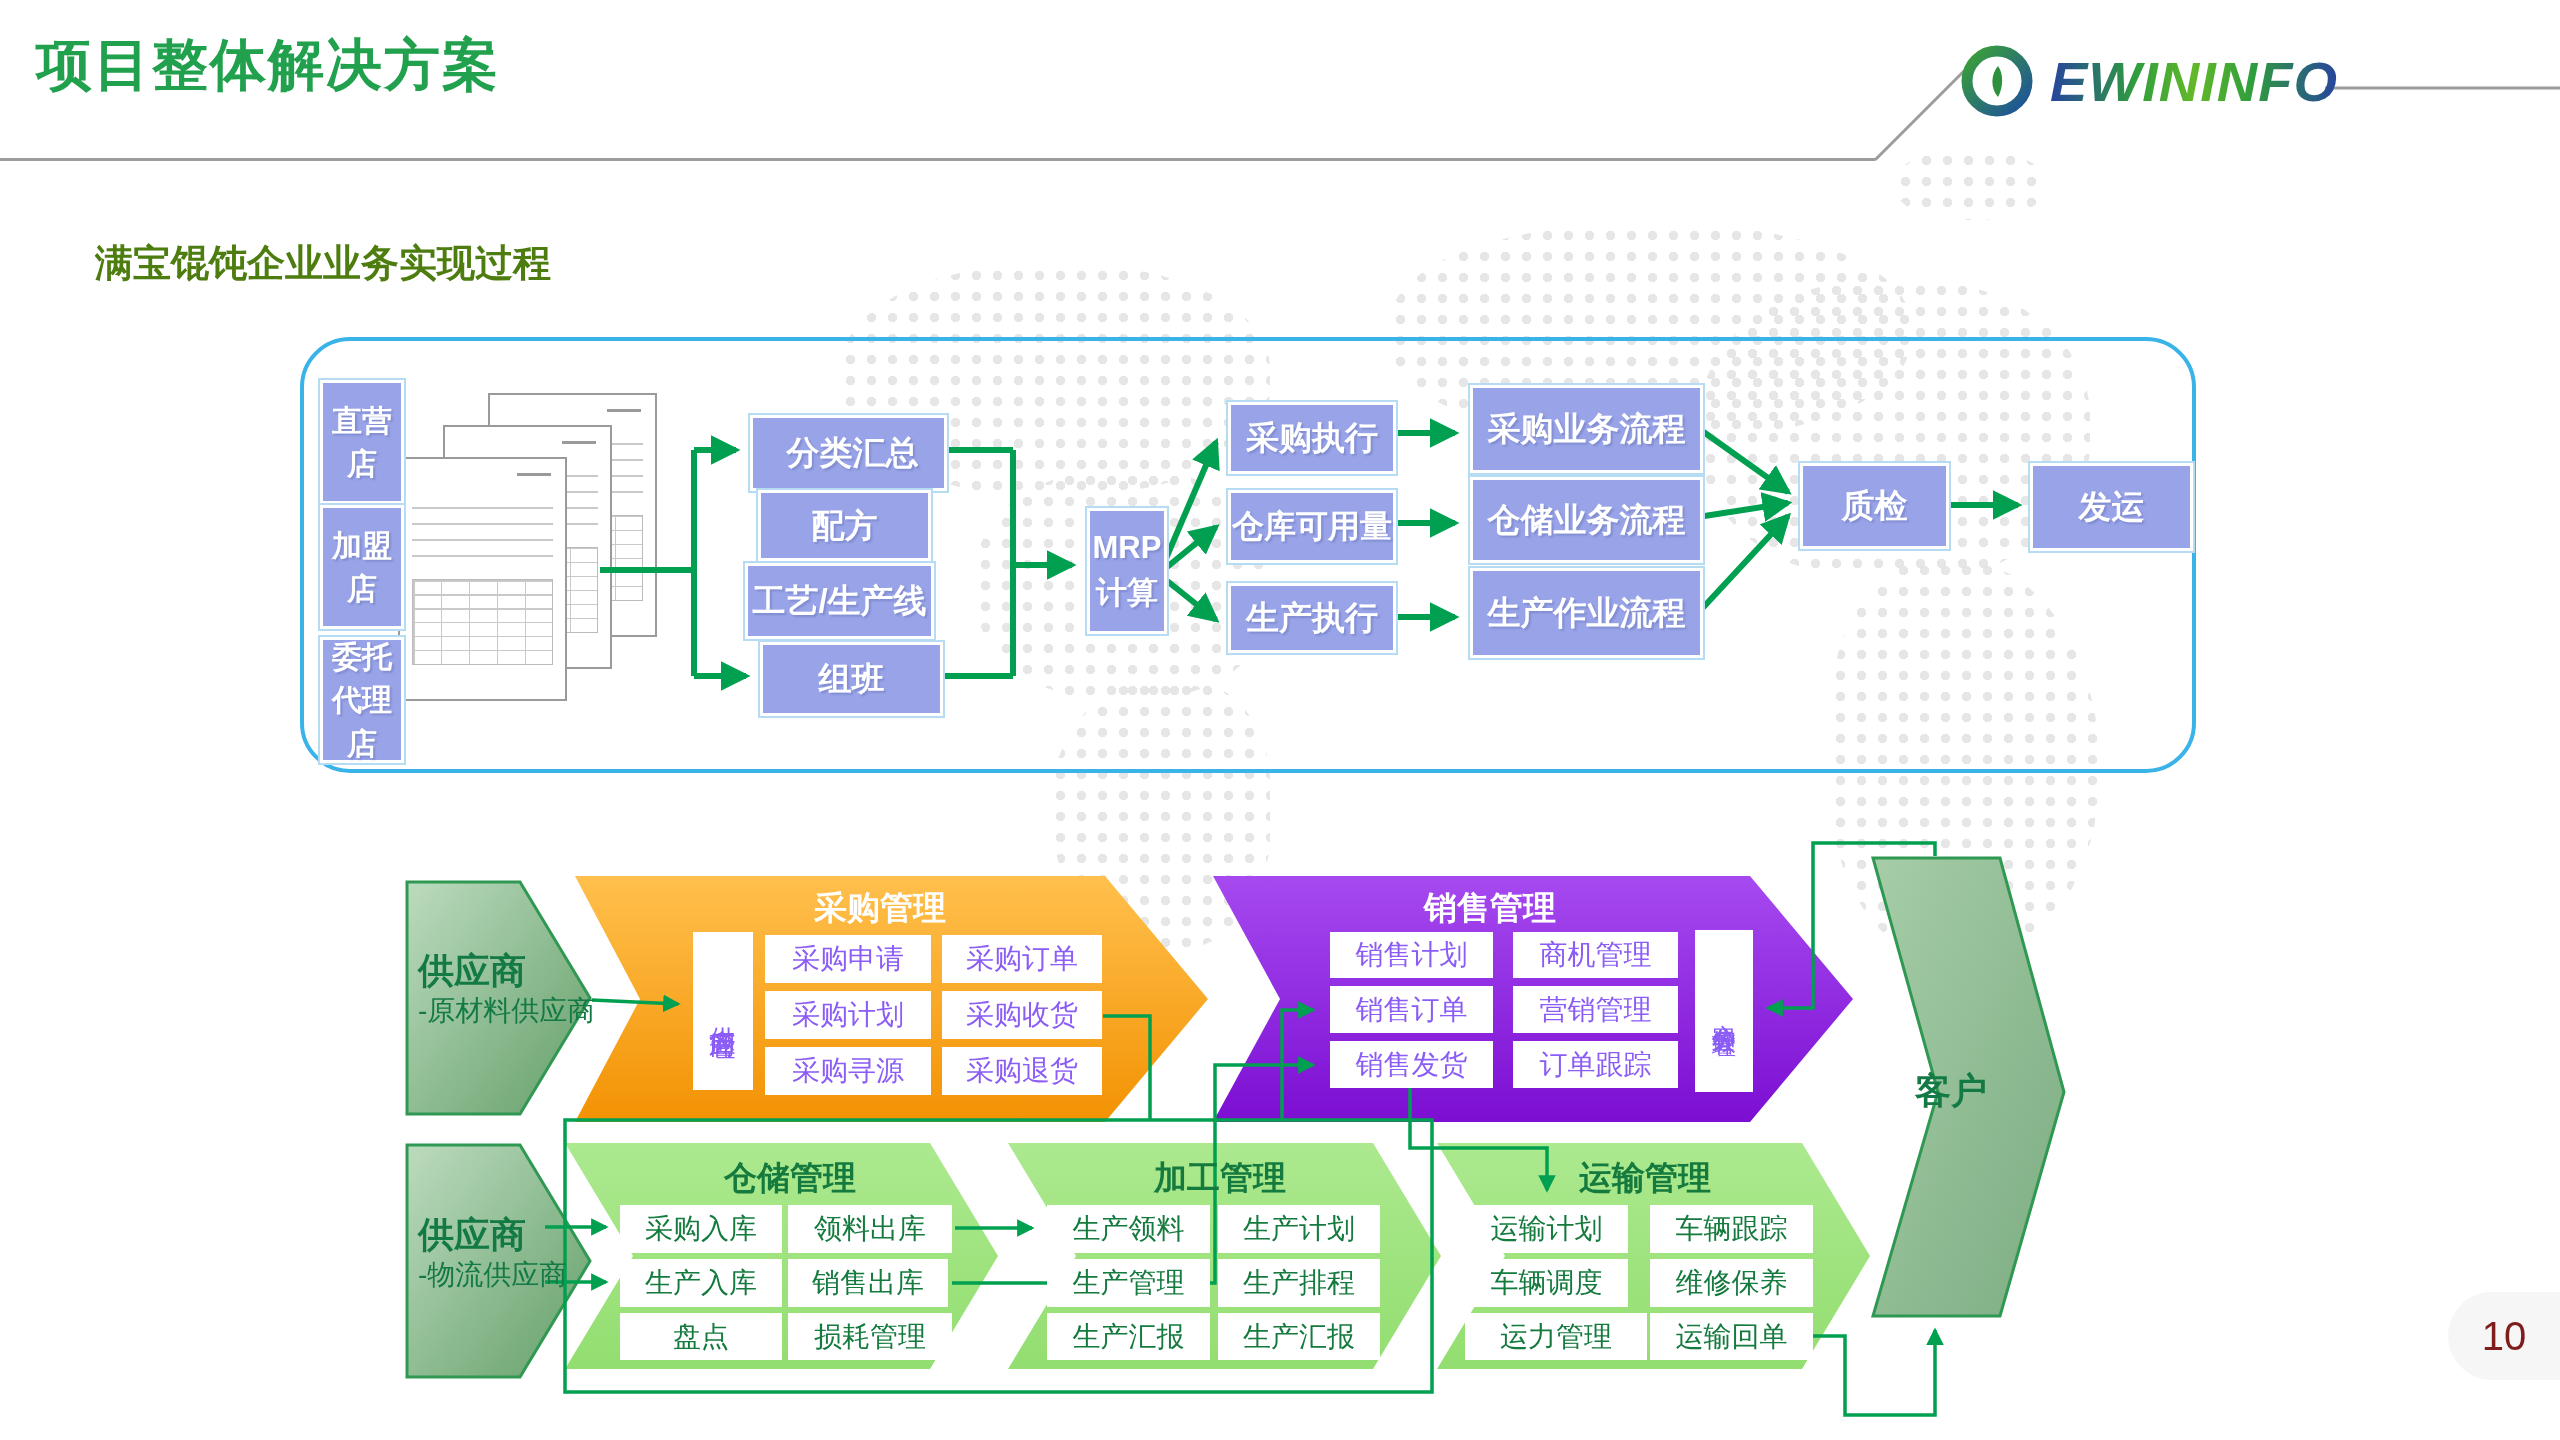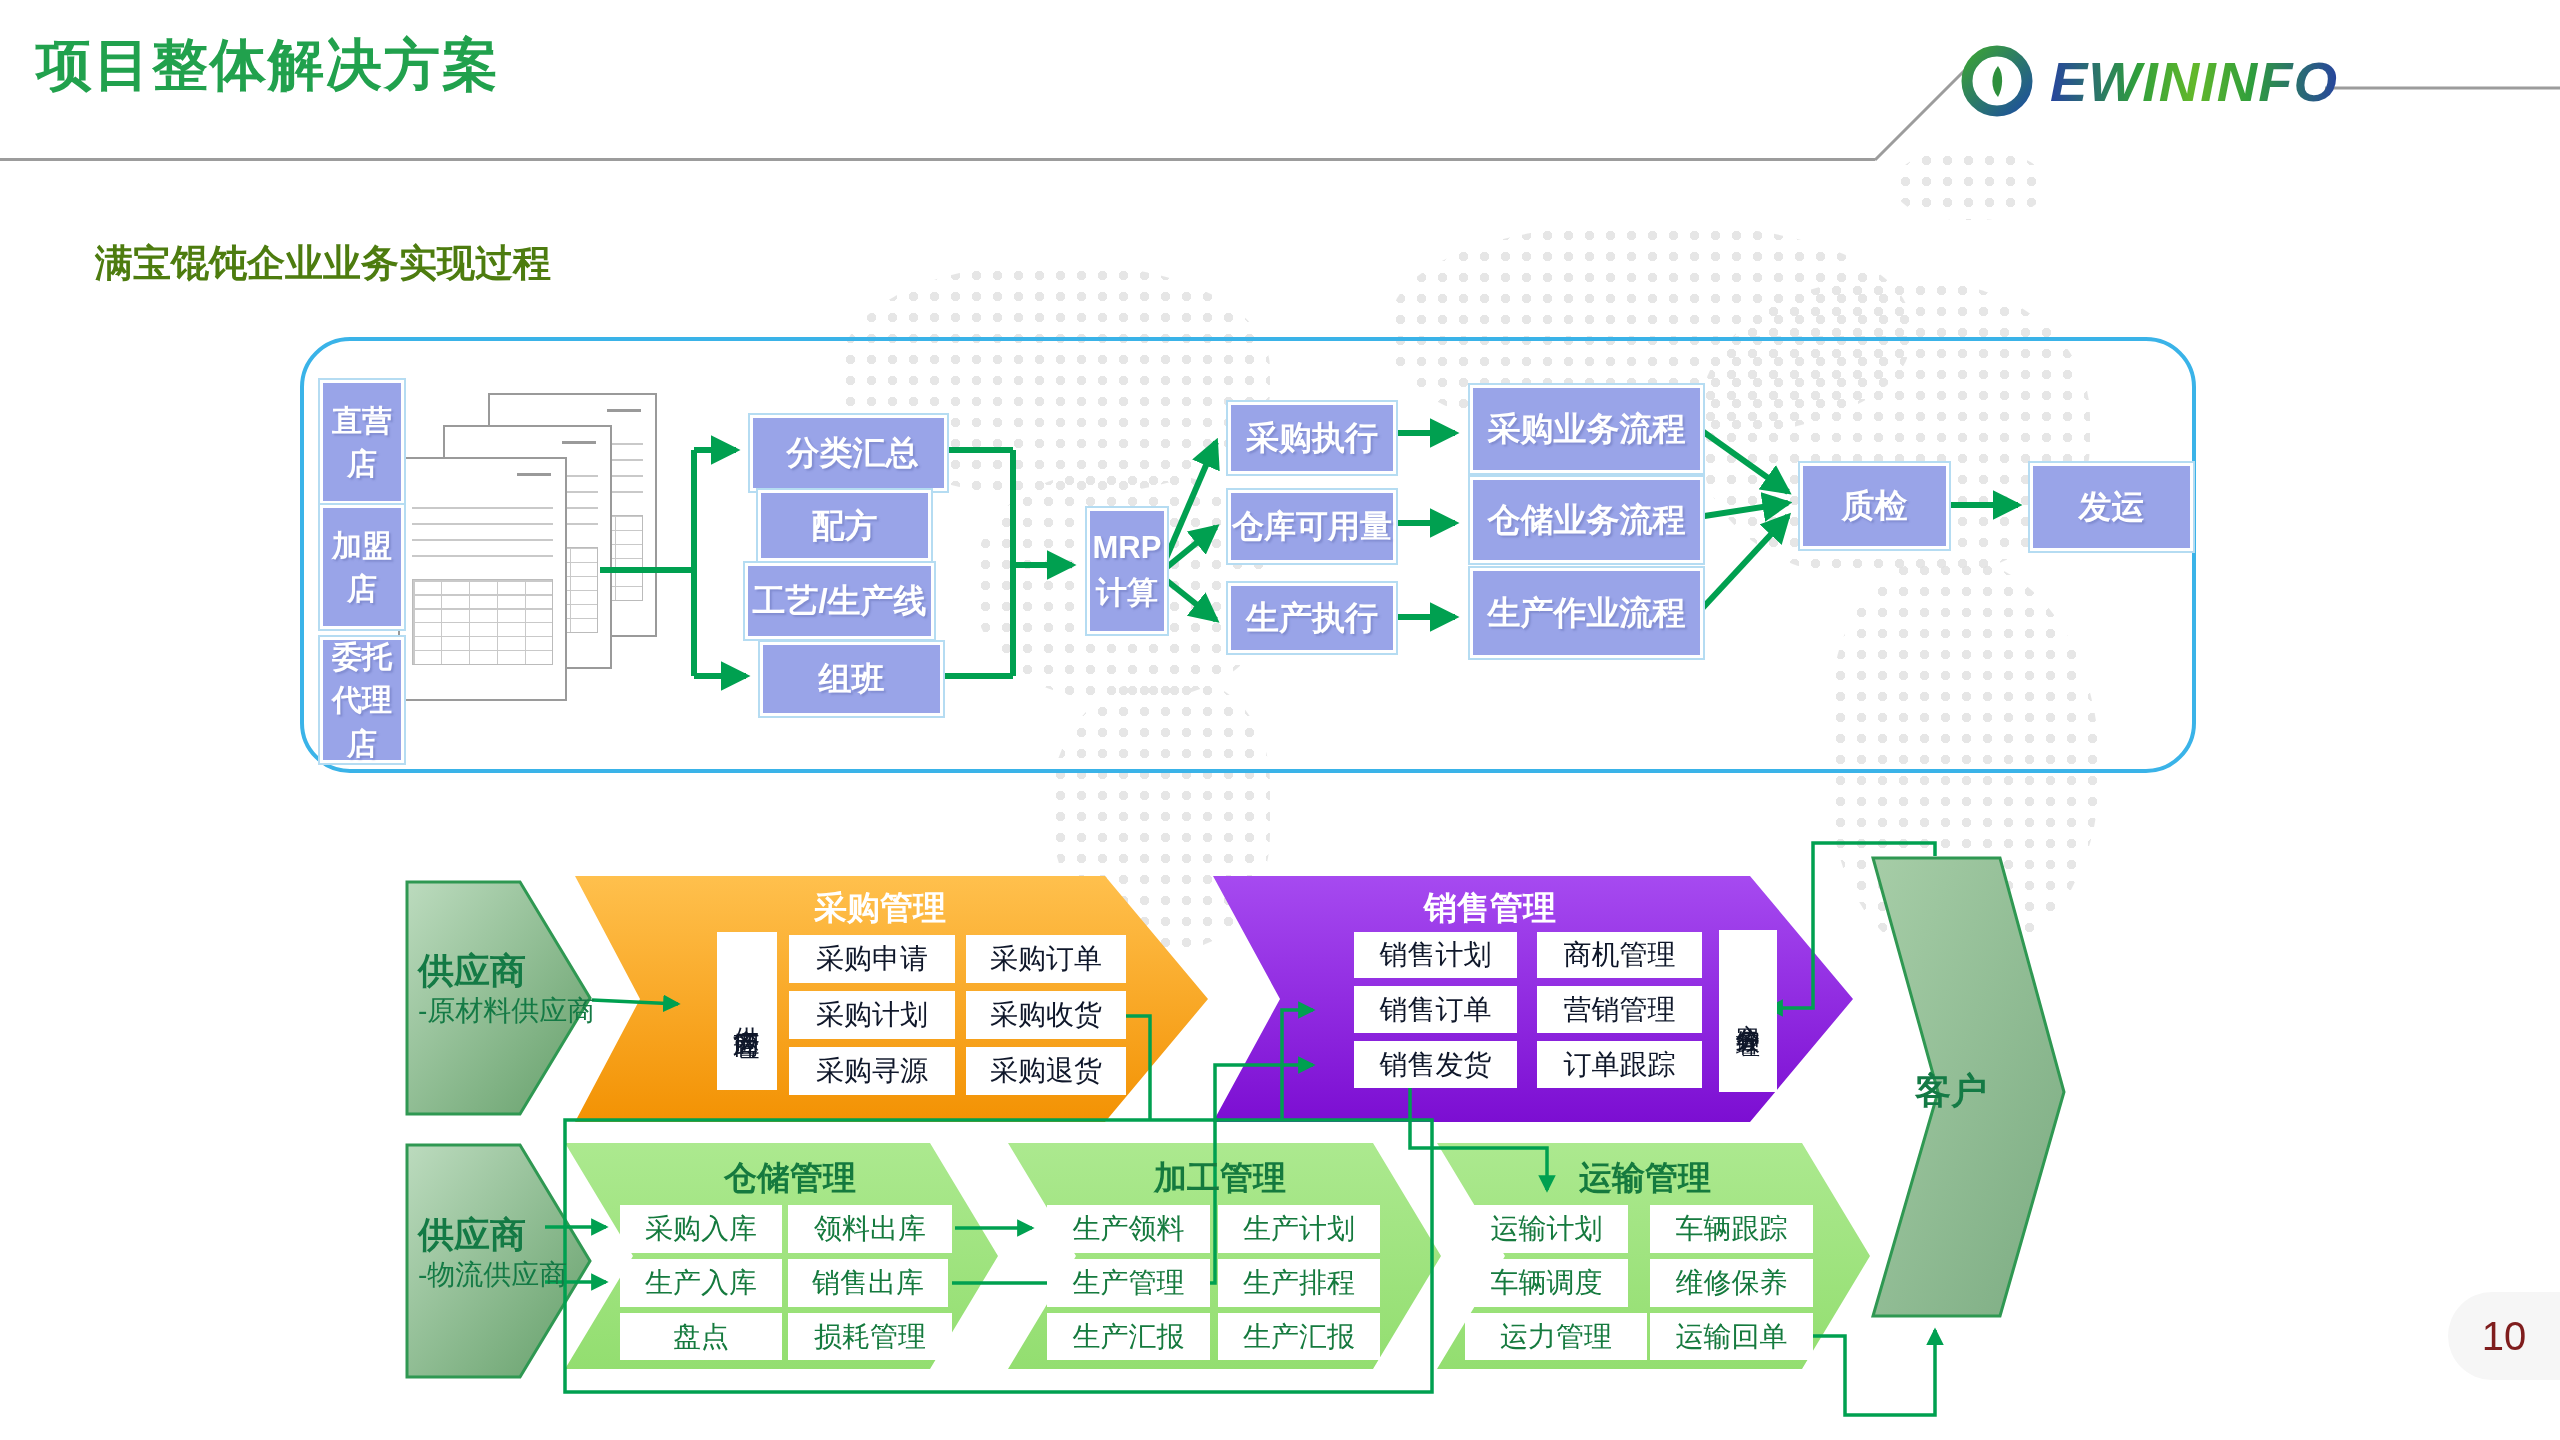--- a/index.html
+++ b/index.html
@@ -33,21 +33,21 @@
   .page .grid{position:absolute;left:12px;right:12px;top:120px;height:84px;border:1.5px solid #bbb;
         background:
           repeating-linear-gradient(90deg,#c9c9c9 0 1.5px,transparent 1.5px 28px),
           repeating-linear-gradient(180deg,#c9c9c9 0 1.5px,transparent 1.5px 14px);}
   .page .mark{position:absolute;right:14px;top:14px;width:34px;height:3px;background:#9a9a9a;}
   
   .chevron{position:absolute;z-index:1;}
   .chev-title{position:absolute;z-index:3;font-size:33px;font-weight:bold;text-align:center;}
   .wbox{position:absolute;z-index:3;background:#fff;display:flex;align-items:center;justify-content:center;
         font-size:28px;white-space:nowrap;}
-  .tgreen{color:#0f172a;margin-left:24px;} .fgreen{color:#157A3E;}
+  .tgreen{color:#8b5cf6;} .fgreen{color:#157A3E;}
   .vtext{writing-mode:vertical-rl;text-orientation:upright;font-size:26px;line-height:1;letter-spacing:2px;}
   
   .shape-label{position:absolute;z-index:3;color:#147A45;line-height:1.25;}
   .shape-label .big{font-size:36px;font-weight:bold;}
   .shape-label .small{font-size:28px;}
   #page-pill{left:2448px;top:1292px;width:112px;height:88px;background:#f6f6f6;
              border-radius:44px 0 0 44px;z-index:3;display:flex;align-items:center;justify-content:center;
              font-size:40px;color:#7f1d1d;}
   svg.overlay{position:absolute;left:0;top:0;z-index:2;pointer-events:none;}
 </style>

